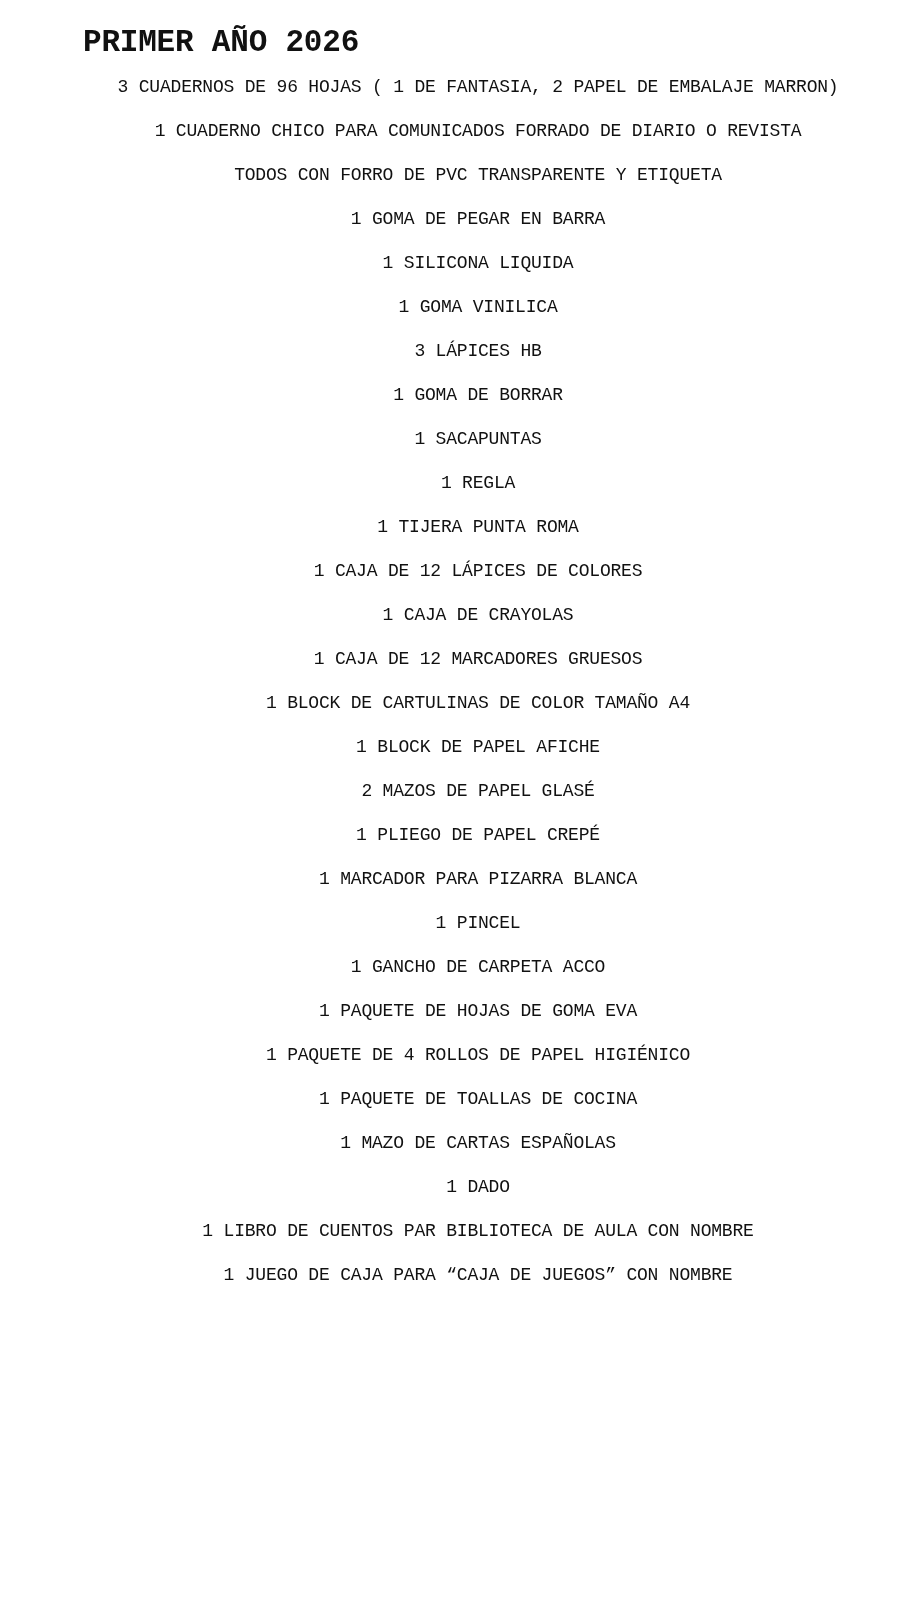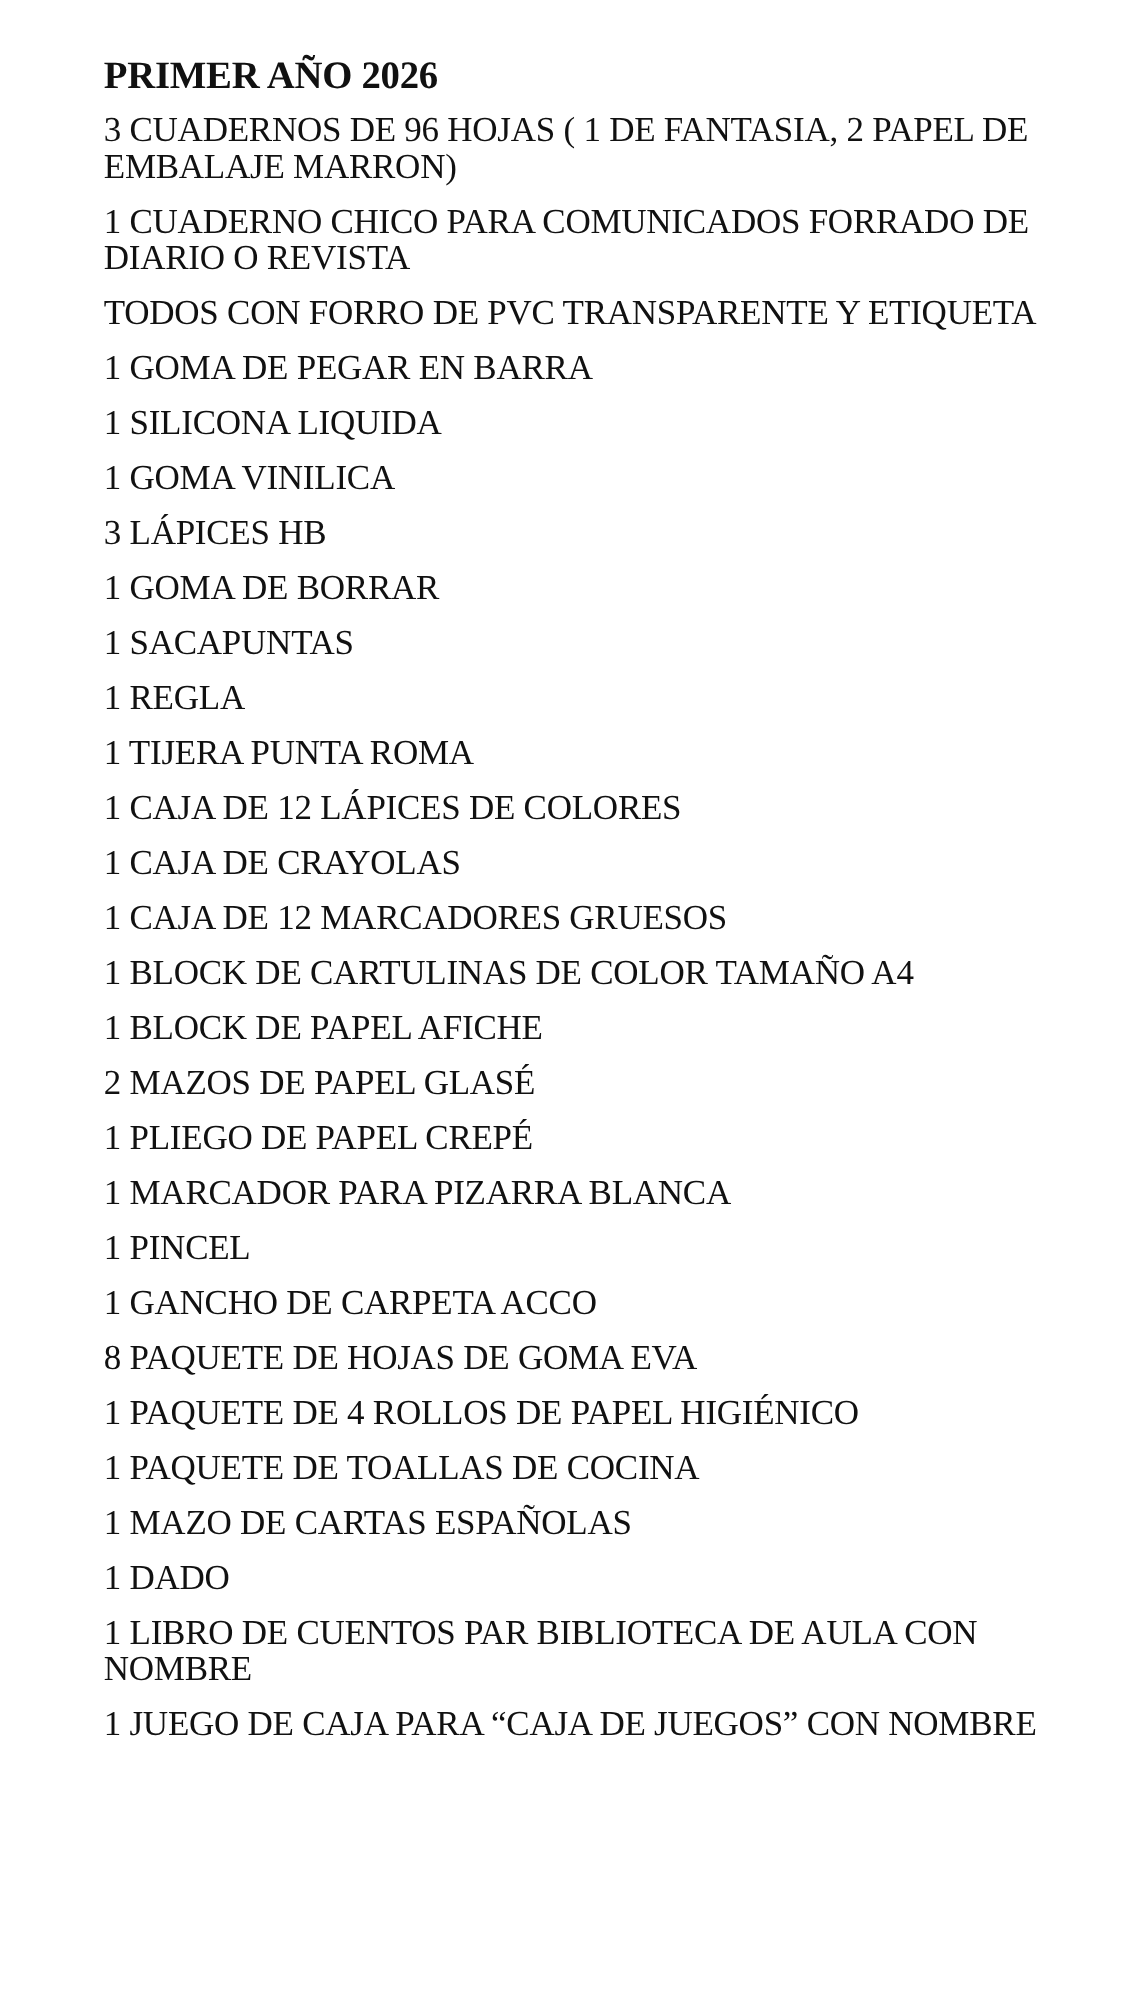--- a/index.html
+++ b/index.html
@@ -1,28 +1,28 @@
 <!DOCTYPE html>
 <html><head>
 <meta charset="utf-8">
 <style>
   html, body { margin: 0; padding: 0; background: #ffffff; }
   body { width: 914px; height: 1600px; overflow: hidden; position: relative; }
   .doc {
-    position: absolute; left: 83px; top: 40px; width: 790px;
-    font-family: Liberation Serif, serif;
+    position: absolute; left: 83px; top: 23px; width: 790px;
+    font-family: Liberation Mono, monospace;
     color: #111111;
   }
   .title {
     font-weight: bold; font-size: 31px; line-height: 40px;
     margin: 0 0 10px 0; letter-spacing: -0.2px;
   }
   .item {
-    font-size: 28px; line-height: 29px;
-    margin: 0 0 15px 0; letter-spacing: -0.2px;
+    font-size: 18px; line-height: 29px;
+    margin: 0 0 15px 0; letter-spacing: -0.2px; text-align: center;
   }
 </style>
 </head>
 <body>
 
 <div class="doc">
   <h1 class="title">PRIMER AÑO 2026</h1>
   <div>
     <p class="item">3 CUADERNOS DE 96 HOJAS ( 1 DE FANTASIA, 2 PAPEL DE EMBALAJE MARRON)</p>
     <p class="item">1 CUADERNO CHICO PARA COMUNICADOS FORRADO DE DIARIO O REVISTA</p>
@@ -38,21 +38,21 @@
     <p class="item">1 CAJA DE 12 LÁPICES DE COLORES</p>
     <p class="item">1 CAJA DE CRAYOLAS</p>
     <p class="item">1 CAJA DE 12 MARCADORES GRUESOS</p>
     <p class="item">1 BLOCK DE CARTULINAS DE COLOR TAMAÑO A4</p>
     <p class="item">1 BLOCK DE PAPEL AFICHE</p>
     <p class="item">2 MAZOS DE PAPEL GLASÉ</p>
     <p class="item">1 PLIEGO DE PAPEL CREPÉ</p>
     <p class="item">1 MARCADOR PARA PIZARRA BLANCA</p>
     <p class="item">1 PINCEL</p>
     <p class="item">1 GANCHO DE CARPETA ACCO</p>
-    <p class="item">8 PAQUETE DE HOJAS DE GOMA EVA</p>
+    <p class="item">1 PAQUETE DE HOJAS DE GOMA EVA</p>
     <p class="item">1 PAQUETE DE 4 ROLLOS DE PAPEL HIGIÉNICO</p>
     <p class="item">1 PAQUETE DE TOALLAS DE COCINA</p>
     <p class="item">1 MAZO DE CARTAS ESPAÑOLAS</p>
     <p class="item">1 DADO</p>
     <p class="item">1 LIBRO DE CUENTOS PAR BIBLIOTECA DE AULA CON NOMBRE</p>
     <p class="item">1 JUEGO DE CAJA PARA “CAJA DE JUEGOS” CON NOMBRE</p>
   </div>
 </div>
 
 </body></html>

